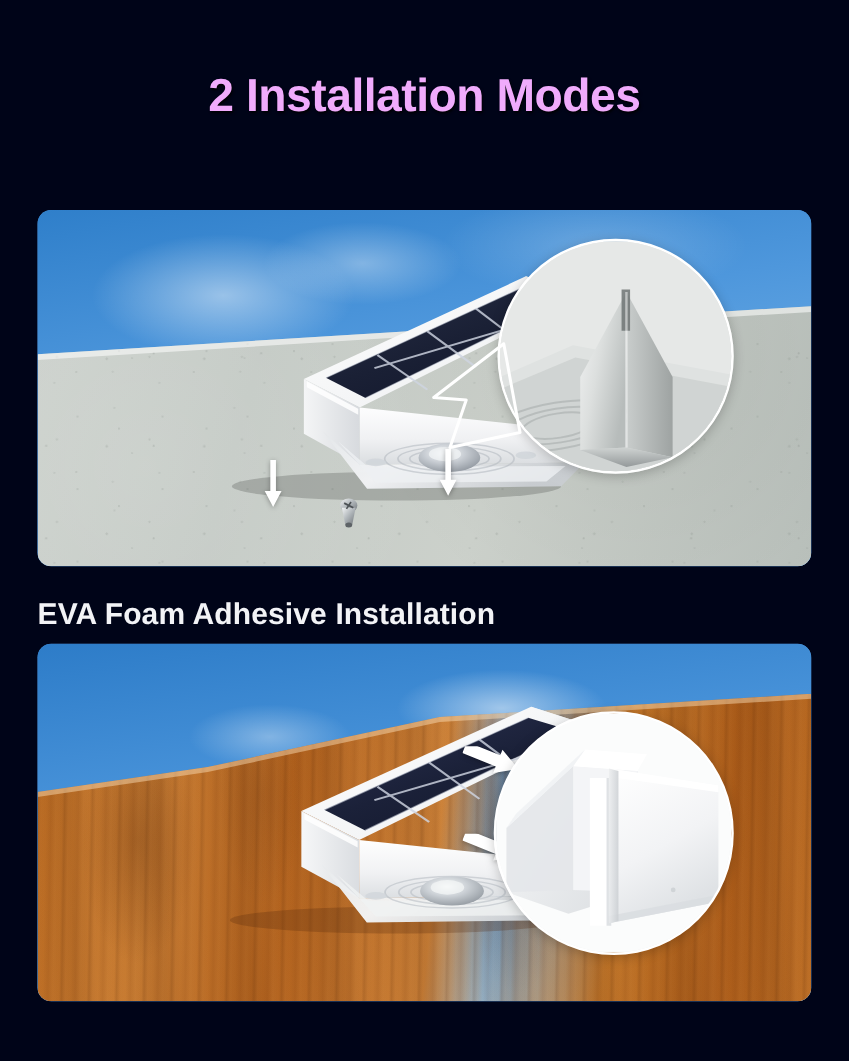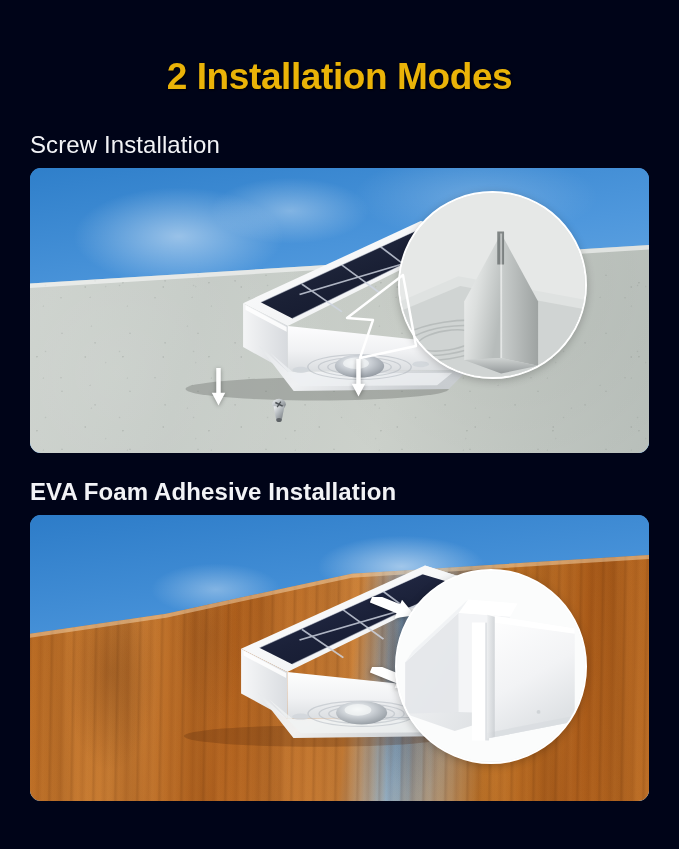--- a/index.html
+++ b/index.html
@@ -22,21 +22,21 @@
 
   
   .title {
     position: absolute;
     top: 56px;
     left: 0;
     width: 679px;
     text-align: center;
     font-size: 37px;
     font-weight: bold;
-    color: #eab308;
+    color: #f0abfc;
     letter-spacing: -0.4px;
     text-shadow: 1px 1px 2px rgba(0,0,0,0.85);
     white-space: nowrap;
   }
 
   .section-label {
     position: absolute;
     left: 30px;
     font-size: 24px;
     font-weight: normal;
@@ -196,21 +196,20 @@
   .inset-callout { position: absolute; inset: 0; pointer-events: none; }
   .inset-callout svg { width: 100%; height: 100%; overflow: visible; }
 </style>
 </head>
 <body>
 
 <div id="page">
 
   <div class="title">2 Installation Modes</div>
 
-  <div class="section-label one">Screw Installation</div>
 
   <div class="panel one">
     <div class="scene">
 
       <div class="sky1"></div>
       <div class="wall-concrete"></div>
       <div class="wall-edge-hi"></div>
 
       <div class="lamp lamp1">
         <svg viewBox="0 0 300 230" preserveAspectRatio="none">

